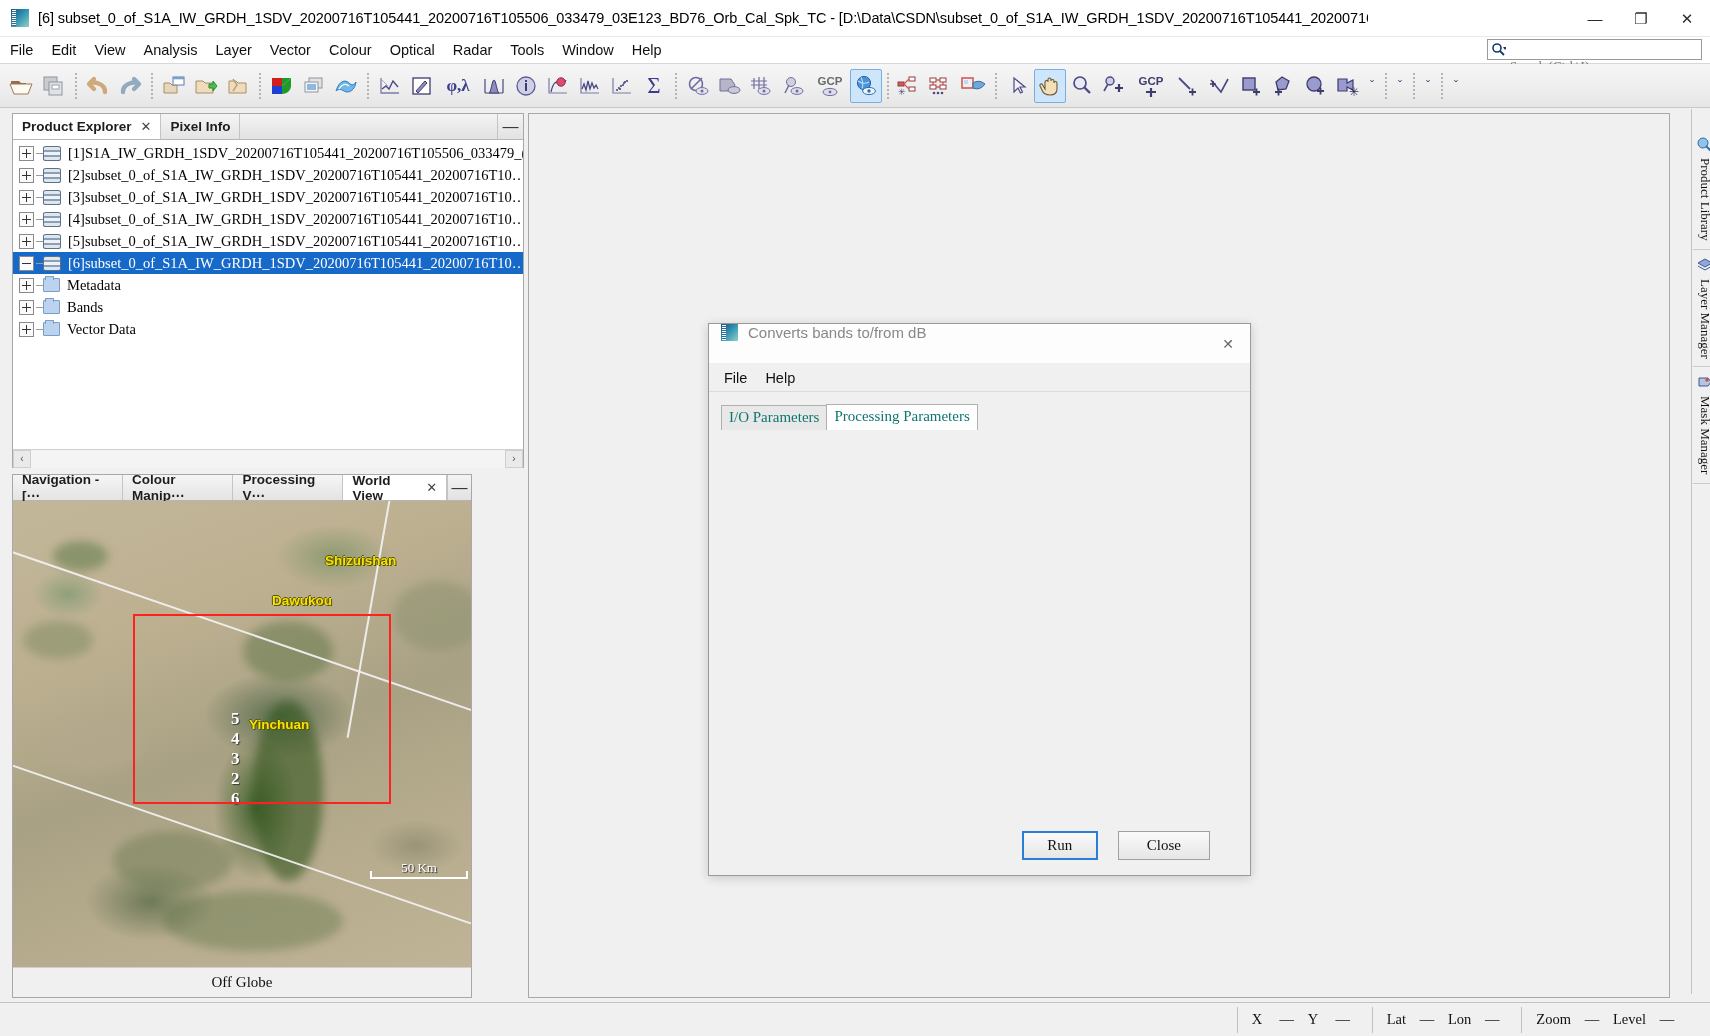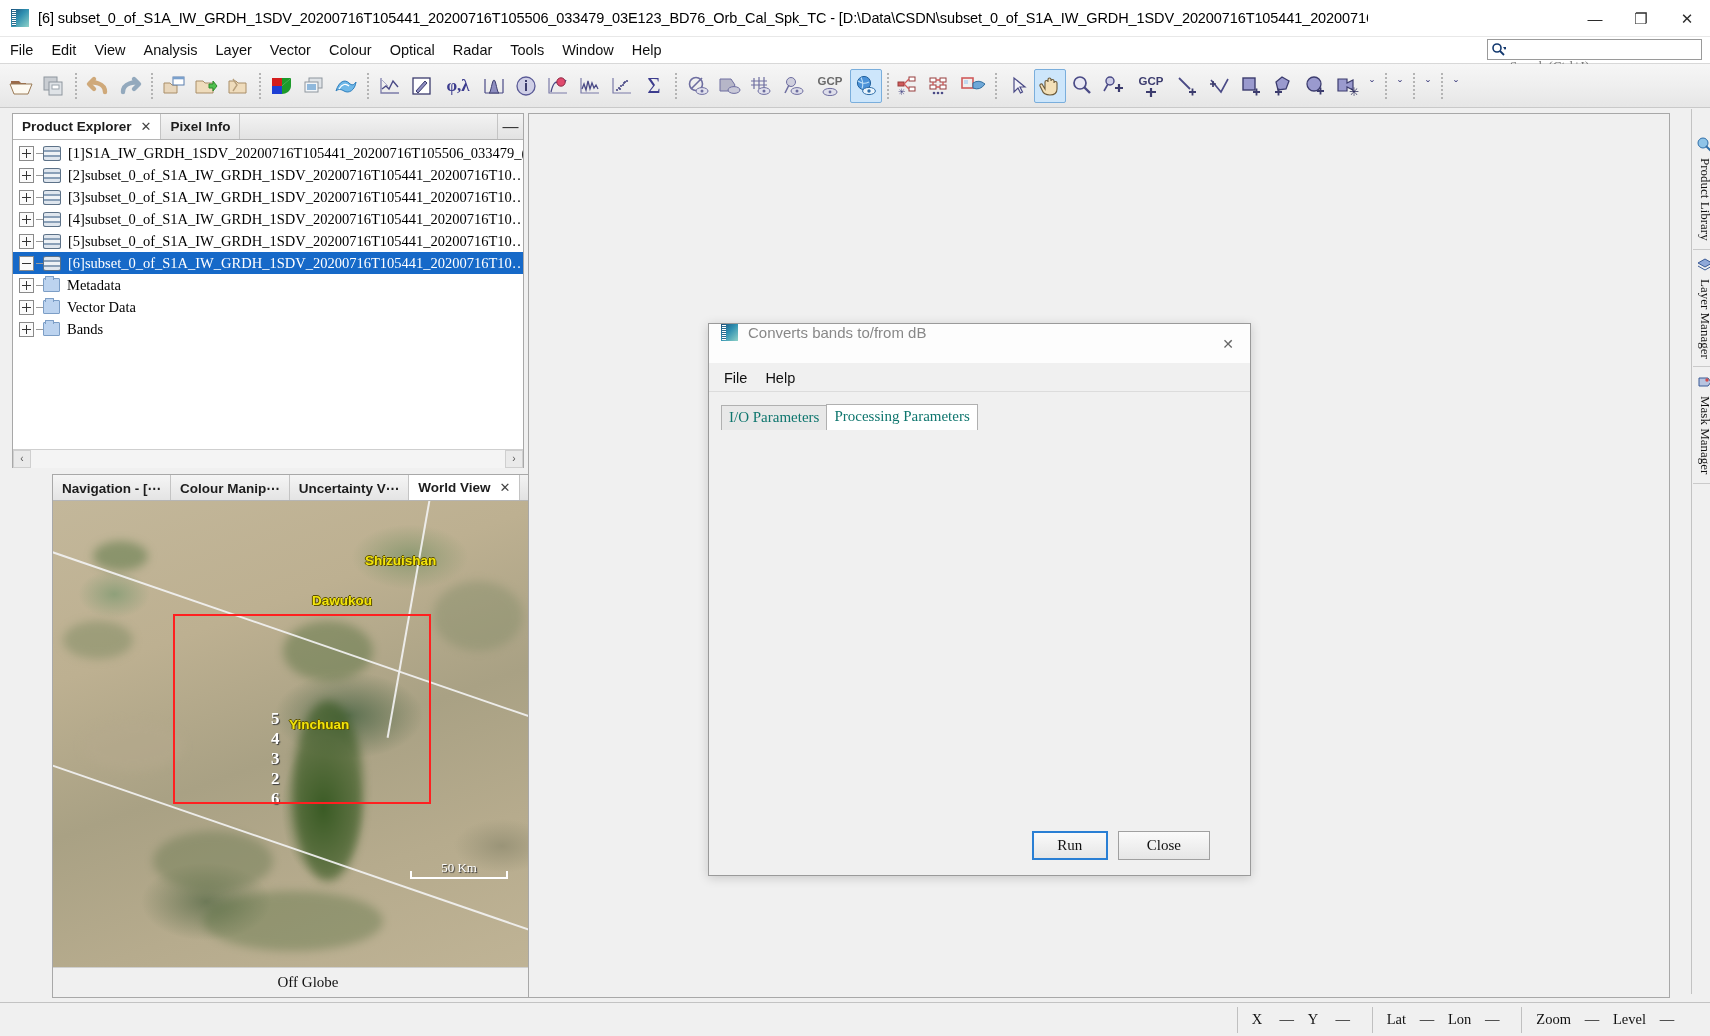--- a/index.html
+++ b/index.html
@@ -164,21 +164,21 @@
     height: 18px; background:#f1f1f1; border-top:1px solid #cfcfcf;
     display:flex; align-items:center; justify-content:space-between;
   }
   .hs-arrow {
     width: 18px; height:18px; display:flex;align-items:center;justify-content:center;
     font-size:10px; color:#555; background:#eaeaea; border:1px solid #cfcfcf;
   }
   .hs-track { flex:1; height:18px; background:#f4f4f4; }
 
   
-  #wv-panel { position:absolute; left:0; top:361px; width:512px; height:524px;margin-left:40px; }
+  #wv-panel { position:absolute; left:0; top:361px; width:460px; height:524px; }
   #wv-map {
     flex:1; position:relative; overflow:hidden;
     background:
       radial-gradient(ellipse 60px 40px at 12% 20%, #8fa07a 0%, transparent 60%),
       radial-gradient(ellipse 90px 50px at 70% 12%, #8d9a72 0%, transparent 65%),
       radial-gradient(ellipse 120px 70px at 58% 46%, #5c7050 0%, transparent 62%),
       radial-gradient(ellipse 70px 120px at 53% 66%, #44632f 0%, transparent 60%),
       radial-gradient(ellipse 100px 60px at 30% 86%, #6e7a58 0%, transparent 65%),
       radial-gradient(ellipse 80px 45px at 88% 74%, #9a9478 0%, transparent 60%),
       linear-gradient(160deg,#c3b79a 0%, #bdb091 28%, #a9a184 52%, #b6ab8d 74%, #c0b496 100%);
@@ -301,21 +301,21 @@
     font-family:"Liberation Serif", serif; font-size:15px; color:#111;
     padding-top:3px; padding-right:5px; white-space:nowrap;
   }
   #src-list {
     flex:1; background:#fff; border:1px solid #9a9a9a; padding: 3px 4px;
     font-family:"Liberation Serif", serif; font-size:15px; color:#111;
   }
   .src-item { height: 21px; line-height: 21px; }
   #dlg-footer {
     height: 60px; display:flex; align-items:center; justify-content:flex-end;
-    padding-right: 40px; gap: 10px;
+    padding-right: 40px; gap: 20px;
   }
   .dlg-btn {
     font-family:"Liberation Serif", serif; font-size:15px; color:#111;
     background: linear-gradient(to bottom,#fafafa,#e6e6e6);
     border:1px solid #a0a0a0; padding: 5px 28px; min-width: 76px; text-align:center;
   }
   .dlg-btn.focused { border:2px solid #2a7fd4; padding: 4px 19px; }
 </style>
 </head>
 <body>
@@ -724,47 +724,47 @@
         <div class="tree-row indent1">
           <span class="expander plus"></span>
           <span class="dots"></span>
           <span class="folder-icon"></span>
           <span>Metadata</span>
         </div>
         <div class="tree-row indent1">
           <span class="expander plus"></span>
           <span class="dots"></span>
           <span class="folder-icon"></span>
-          <span>Vector Data</span>
+          <span>Bands</span>
         </div>
         <div class="tree-row indent1">
           <span class="expander plus"></span>
           <span class="dots"></span>
           <span class="folder-icon"></span>
-          <span>Bands</span>
+          <span>Vector Data</span>
         </div>
       </div>
 
       <div id="tree-hscroll">
         <div class="hs-arrow">‹</div>
         <div class="hs-track"></div>
         <div class="hs-arrow">›</div>
       </div>
     </div>
 
     <div id="wv-panel" class="panel">
       <div class="tabstrip">
         <div class="tab">
           <span>Navigation - [⋯</span>
         </div>
         <div class="tab">
           <span>Colour Manip⋯</span>
         </div>
         <div class="tab">
-          <span>Uncertainty V⋯</span>
+          <span>Processing V⋯</span>
         </div>
         <div class="tab active">
           <span>World View</span>
           <span class="x">✕</span>
         </div>
         <div class="tab-spacer"></div>
         <div class="minimize-tab">—</div>
       </div>
 
       <div id="wv-map">

